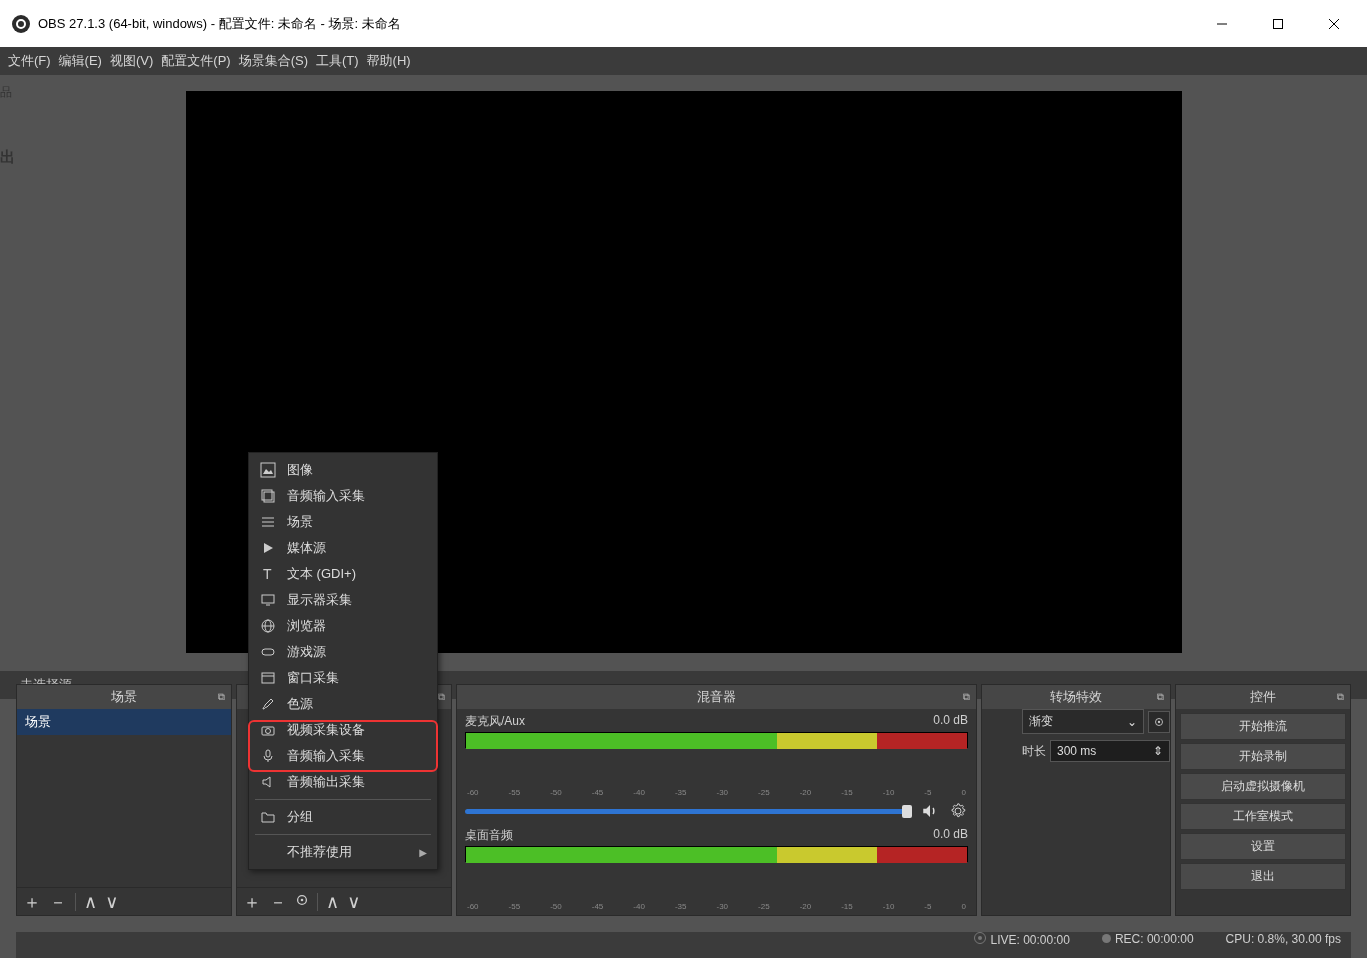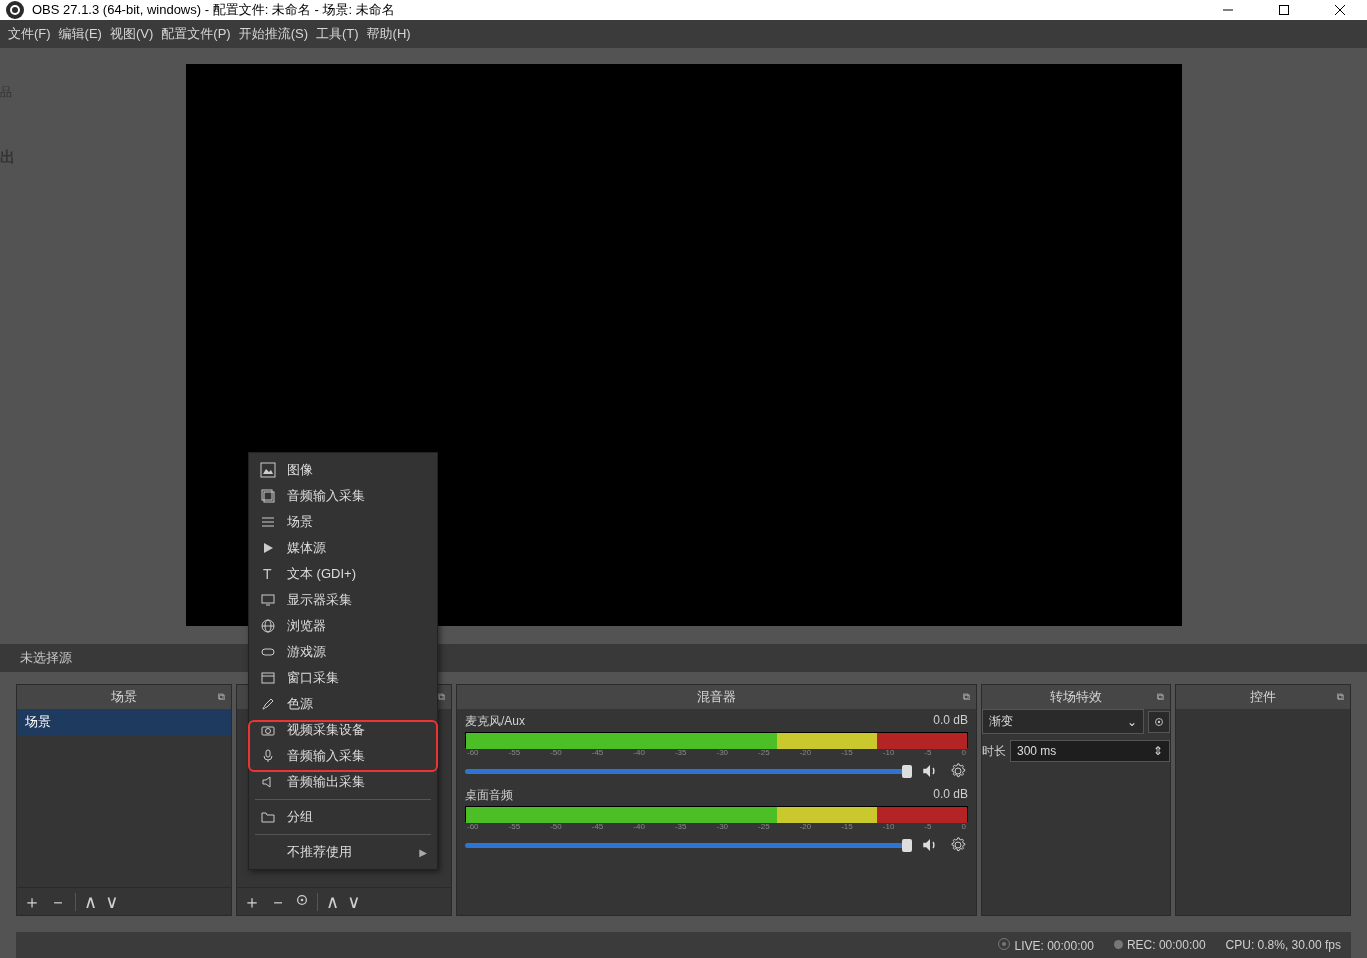--- a/index.html
+++ b/index.html
@@ -1,19 +1,19 @@
 <!DOCTYPE html>
 <html><head>
 <meta charset="utf-8">
 <style>
 * { margin: 0; padding: 0; box-sizing: border-box; font-family: "Microsoft YaHei", Arial, sans-serif; }
 body { background: #535353; width: 1367px; height: 958px; overflow: hidden; position: relative; }
 
 
-.titlebar { height: 20px; background: #fff; display: flex; align-items: center; padding: 0 6px; justify-content: flex-end; }
+.titlebar { height: 47px; background: #fff; display: flex; align-items: center; padding: 0 12px; justify-content: flex-end; }
 .titlebar .logo { width: 18px; height: 18px; border-radius: 50%; background: #2b2b2b; position: relative; margin-right: 8px; }
 .titlebar .logo::before { content:''; position:absolute; width:6px;height:6px;border:2px solid #fff;border-radius:50%; top:4px;left:4px;}
 .titlebar .title { font-size: 13px; color: #000; flex:1; }
 .winbtns { display:flex; gap: 26px; margin-right: 6px; }
 .winbtn { width: 30px; height: 20px; display:flex; align-items:center; justify-content:center; color:#000; }
 .winbtn svg { width:12px;height:12px; }
 
 
 .menubar { height: 28px; background: #3b3b3b; display: flex; align-items: center; padding: 0 8px; gap: 8px; }
 .menubar span { color: #d6d6d6; font-size: 13px; cursor: default; }
@@ -50,40 +50,40 @@
 .channel{ padding:4px 8px 2px; }
 .ch-top{ display:flex; justify-content:space-between; color:#d0d0d0; font-size:12px; margin-bottom:2px;}
 .meter{ height:16px; position:relative; background:#1a1a1a; border:1px solid #000;}
 .meter .bar{ position:absolute; top:0; height:8px;}
 .meter .g{background:#4cbf26;left:0;width:62%;}
 .meter .y{background:#c9c92e;left:62%;width:20%;}
 .meter .r{background:#b52424;left:82%;width:18%;}
 .meter .g2{position:absolute;top:8px;height:8px;background:#4cbf26;left:0;width:62%;}
 .meter .y2{position:absolute;top:8px;height:8px;background:#c9c92e;left:62%;width:20%;}
 .meter .r2{position:absolute;top:8px;height:8px;background:#b52424;left:82%;width:18%;}
-.ticks{ display:flex; justify-content:space-between; font-size:8px; color:#888; font-family:monospace; padding:0 2px;}
+.ticks{ display:flex; justify-content:space-between; font-size:8px; color:#888; font-family:monospace; padding:0 2px;margin-top:40px;}
 .slider-row{ display:flex; align-items:center; gap:8px; margin-top:4px;}
 .slider{ flex:1; height:5px; background:#2e74d2; border-radius:3px; position:relative;}
 .slider .thumb{position:absolute;right:0;top:-4px;width:10px;height:13px;background:#ddd;border-radius:2px;}
 .icon-btn{ color:#d0d0d0; width:20px;height:20px; display:flex;align-items:center;justify-content:center;}
 .icon-btn svg{width:18px;height:18px;}
 
 
-.trans-body{ color:#d0d0d0; font-size:12px;}
+.trans-body{ color:#d0d0d0; font-size:12px;margin-left:40px;}
 .trans-row{ display:flex; align-items:center; gap:4px; margin-bottom:6px;}
 .trans-select{ flex:1; background:#2a2a2a; border:1px solid #555; color:#ddd; padding:3px 6px; font-size:12px; display:flex; justify-content:space-between; align-items:center;}
 .trans-spin{ flex:1; background:#1e1e1e; border:1px solid #555; color:#ddd; padding:3px 6px; font-size:12px; display:flex; justify-content:space-between;gap:11px;}
 .trans-gear{ width:22px;height:22px; background:#2a2a2a; border:1px solid #555; display:flex;align-items:center;justify-content:center;}
 
 
 .ctrl-body{ padding:4px; display:flex; flex-direction:column; gap:3px;}
 .ctrl-btn{ background:#4a4a4a; border:1px solid #333; color:#ddd; font-size:12px; text-align:center; padding:4px 0;}
 
 
-.statusbar{ position:absolute; bottom:0; left:16px; right:16px; height:26px; background:#3b3b3b; color:#cfcfcf; font-size:12px; font-family:monospace; display:flex; align-items:center; justify-content:flex-end; gap:20px; padding:0 10px;}
+.statusbar{ position:absolute; bottom:0; left:16px; right:16px; height:26px; background:#3b3b3b; color:#cfcfcf; font-size:12px; font-family:monospace; display:flex; align-items:flex-start; justify-content:flex-end; gap:32px; padding:0 10px;}
 .statusbar .dot{ display:inline-block; width:9px; height:9px; border-radius:50%; background:#777; margin-right:4px;}
 .statusbar .live-icon{ display:inline-block; width:12px;height:12px; border:1px solid #777; border-radius:50%; margin-right:4px; position:relative;}
 .statusbar .live-icon::after{content:'';position:absolute;top:3px;left:3px;width:4px;height:4px;border-radius:50%;background:#777;}
 
 
 .ctxmenu{ position:absolute; top:452px; left:248px; width:190px; background:#333; border:1px solid #222; box-shadow:2px 2px 6px rgba(0,0,0,.5); padding:4px 0;}
 .ctxitem{ display:flex; align-items:center; gap:10px; padding:4px 10px; color:#ddd; font-size:13px;}
 .ctxsep{ height:1px; background:#555; margin:4px 6px;}
 .ctxitem .cicon{ width:18px; height:18px; display:flex;align-items:center;justify-content:center; color:#ccc;}
 .ctxitem .cicon svg{width:16px;height:16px;}
@@ -116,21 +116,21 @@
         </svg>
       </div>
   </div>
 </div>
 
 <div class="menubar">
   <span>文件(F)</span>
   <span>编辑(E)</span>
   <span>视图(V)</span>
   <span>配置文件(P)</span>
-  <span>开始推流(S)</span>
+  <span>场景集合(S)</span>
   <span>工具(T)</span>
   <span>帮助(H)</span>
 </div>
 
 <div class="edge-a">品</div>
 <div class="edge-b">出</div>
 
 <div class="preview-area">
   <div class="preview"></div>
 </div>
@@ -304,20 +304,28 @@
           </div>
       </div>
     </div>
   </div>
 
   <div class="dock controls">
     <div class="dock-header">
         <span>控件</span>
         <span class="popicon">⧉</span>
       </div>
+    <div class="ctrl-body">
+      <div class="ctrl-btn">开始推流</div>
+      <div class="ctrl-btn">开始录制</div>
+      <div class="ctrl-btn">启动虚拟摄像机</div>
+      <div class="ctrl-btn">工作室模式</div>
+      <div class="ctrl-btn">设置</div>
+      <div class="ctrl-btn">退出</div>
+    </div>
   </div>
 </div>
 
 <div class="statusbar">
   <span><span class="live-icon"></span><span>LIVE: 00:00:00</span></span>
   <span><span class="dot"></span><span>REC: 00:00:00</span></span>
   <span>CPU: 0.8%, 30.00 fps</span>
 </div>
 
 <div class="ctxmenu">

